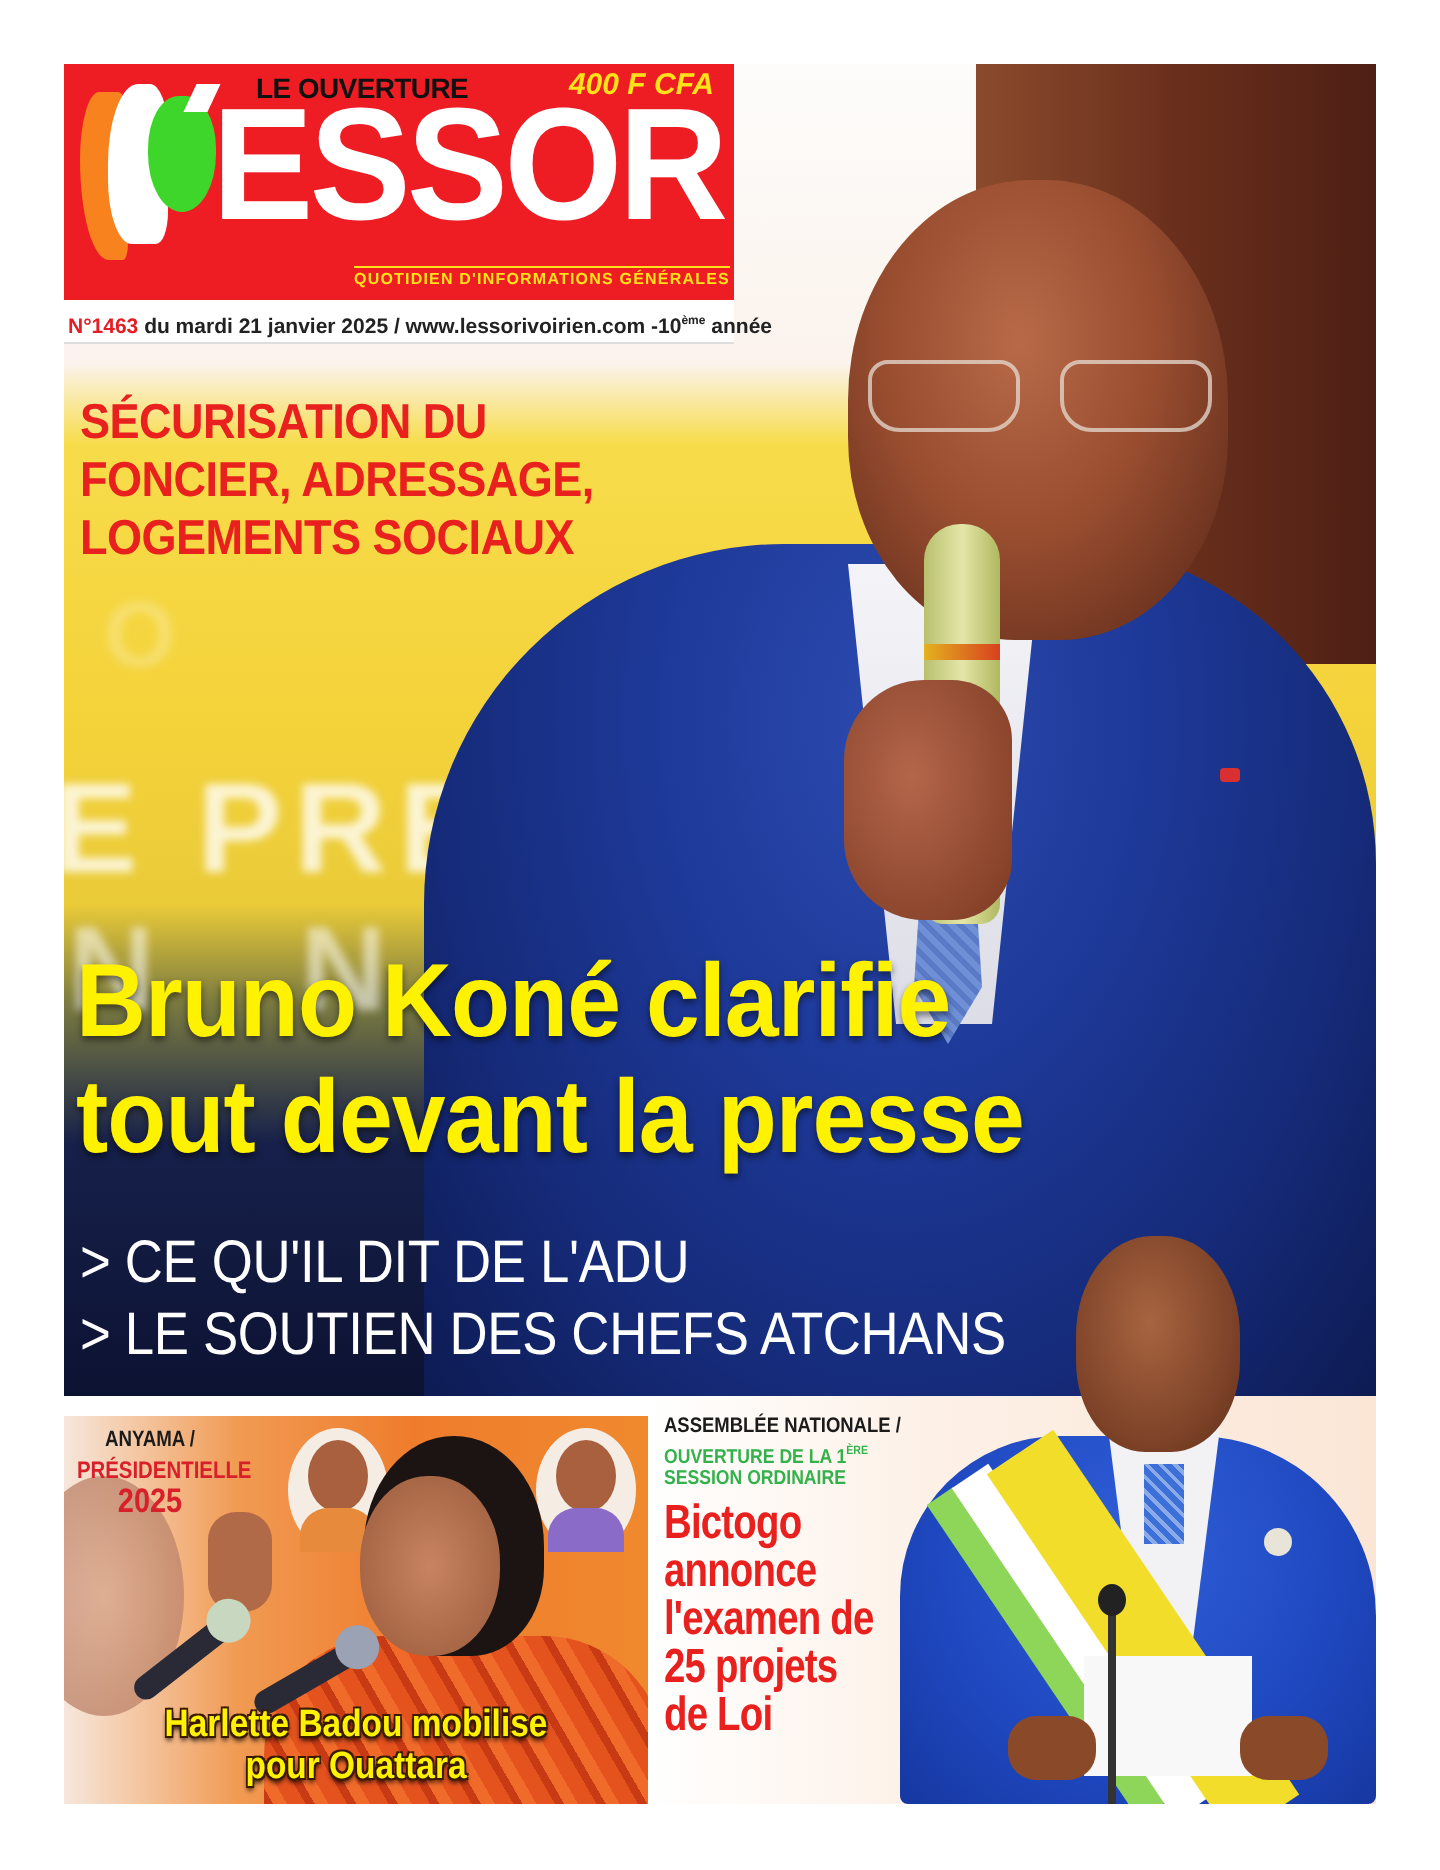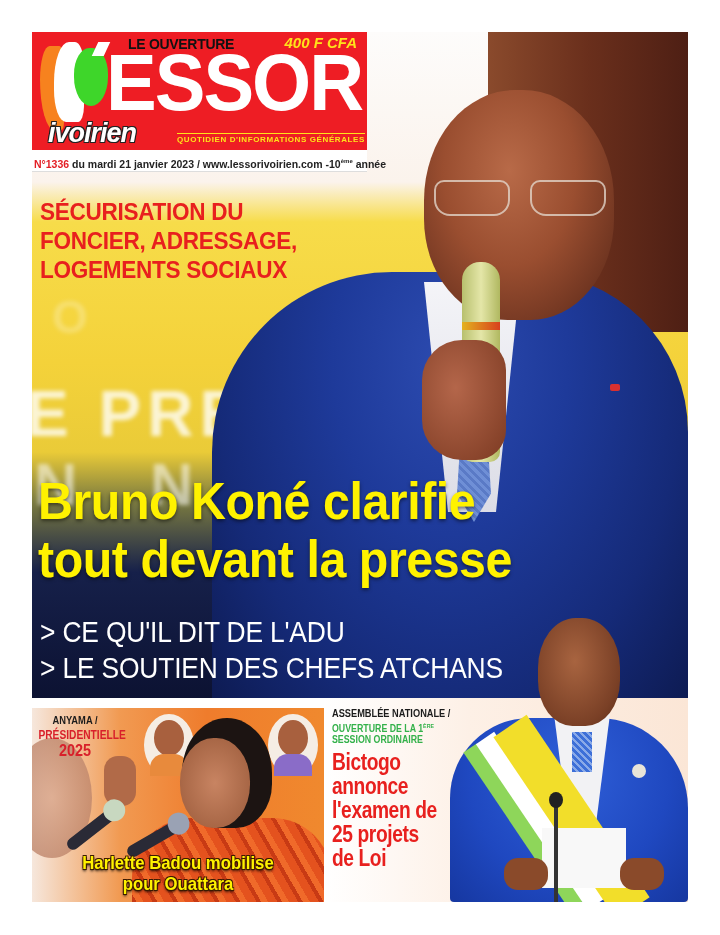--- a/index.html
+++ b/index.html
@@ -131,26 +131,25 @@
     </div>
 
     <div class="masthead">
       <div class="mh-map-orange"></div>
       <div class="mh-map-white"></div>
       <div class="mh-map-green"></div>
       <div class="mh-apos"></div>
       <div class="mh-essor">ESSOR</div>
       <div class="mh-quotidien">LE OUVERTURE</div>
       <div class="mh-price">400 F CFA</div>
-      <div class="mh-ivoirien">ivoirien</div>
       <div class="mh-tagline">QUOTIDIEN D'INFORMATIONS GÉNÉRALES</div>
     </div>
     <div class="dateline">
-      <span class="num">N°1336</span>
-      <span>du mardi 21 janvier 2023 / www.lessorivoirien.com -10</span><sup>ème</sup><span> année</span>
+      <span class="num">N°1463</span>
+      <span>du mardi 21 janvier 2025 / www.lessorivoirien.com -10</span><sup>ème</sup><span> année</span>
     </div>
 
     <div class="kicker">
       <div>SÉCURISATION DU</div>
       <div>FONCIER,  ADRESSAGE,</div>
       <div>LOGEMENTS SOCIAUX</div>
     </div>
 
     <div class="headline">
       <div>Bruno Koné clarifie</div>

